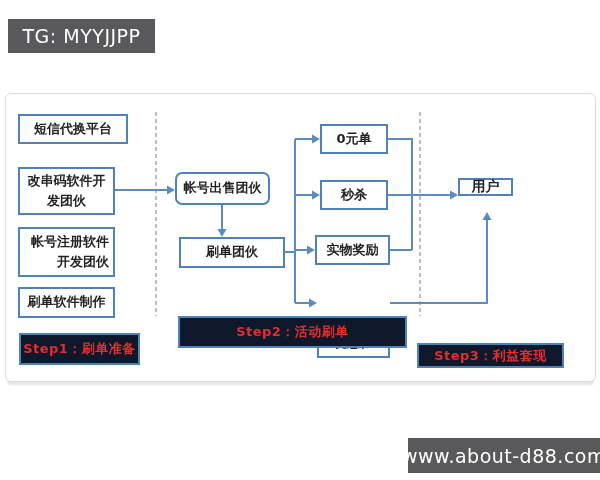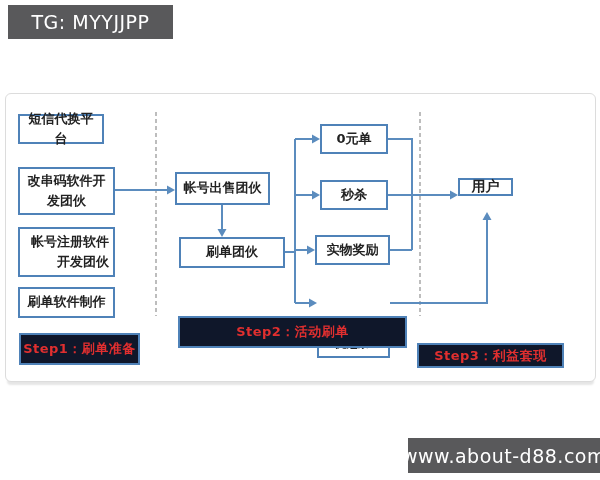--- a/index.html
+++ b/index.html
@@ -6,21 +6,21 @@
   #stage{
     position:relative;width:600px;height:480px;overflow:hidden;
     background:#ffffff;
     font-family:"DejaVu Sans","Liberation Sans",sans-serif;
   }
   .banner{
     position:absolute;background:var(--banner_bg);color:#ffffff;
     display:flex;align-items:center;justify-content:center;
     font-size:19px;letter-spacing:0.5px;white-space:nowrap;
   }
-  #top-banner{left:8px;top:5px;width:165px;height:34px;text-align:center;}
+  #top-banner{left:8px;top:19px;width:147px;height:34px;text-align:center;}
   #bottom-banner{left:408px;top:438px;width:192px;height:35px;}
   #panel{
     position:absolute;left:5px;top:93px;width:589px;height:287px;
     background:#ffffff;border:1px solid #dcdcdc;border-radius:6px;
     box-shadow:0 5px 2px -2px rgba(0,0,0,0.10);
   }
   .node{
     position:absolute;box-sizing:border-box;background:#ffffff;
     border:2px solid var(--box_border);
     display:flex;align-items:center;justify-content:center;text-align:center;
@@ -28,26 +28,26 @@
     padding:1px 4px;
   }
   .step{
     position:absolute;box-sizing:border-box;background:#0f172a;
     border:2px solid var(--box_border);
     display:flex;align-items:center;justify-content:center;text-align:center;
     font-size:13px;font-weight:700;color:var(--step_text);
     letter-spacing:0.5px;white-space:nowrap;
   }
   
-  #n-sms   {left:18px;top:114px;width:86px;height:30px;}
+  #n-sms   {left:18px;top:114px;width:110px;height:30px;}
   #n-imei  {left:18px;top:167px;width:97px;height:48px;}
   #n-reg   {left:18px;top:227px;width:97px;height:50px;text-align:right;}
   #n-brushsw{left:18px;top:287px;width:97px;height:31px;}
   
-  #n-sell  {left:175px;top:172px;width:95px;height:33px;}
+  #n-sell  {left:175px;top:172px;width:95px;height:33px;border-radius:7px;}
   #n-brush {left:179px;top:237px;width:106px;height:31px;}
   
   #n-zero  {left:320px;top:124px;width:68px;height:30px;}
   #n-seckill{left:320px;top:180px;width:68px;height:30px;}
   #n-reward{left:315px;top:235px;width:75px;height:30px;}
   #n-coupon{left:317px;top:288px;width:73px;height:30px;margin-top:40px;}
   
   #n-user  {left:458px;top:178px;width:55px;height:18px;font-size:14px;}
   
   #s1{left:19px;top:333px;width:121px;height:32px;}

